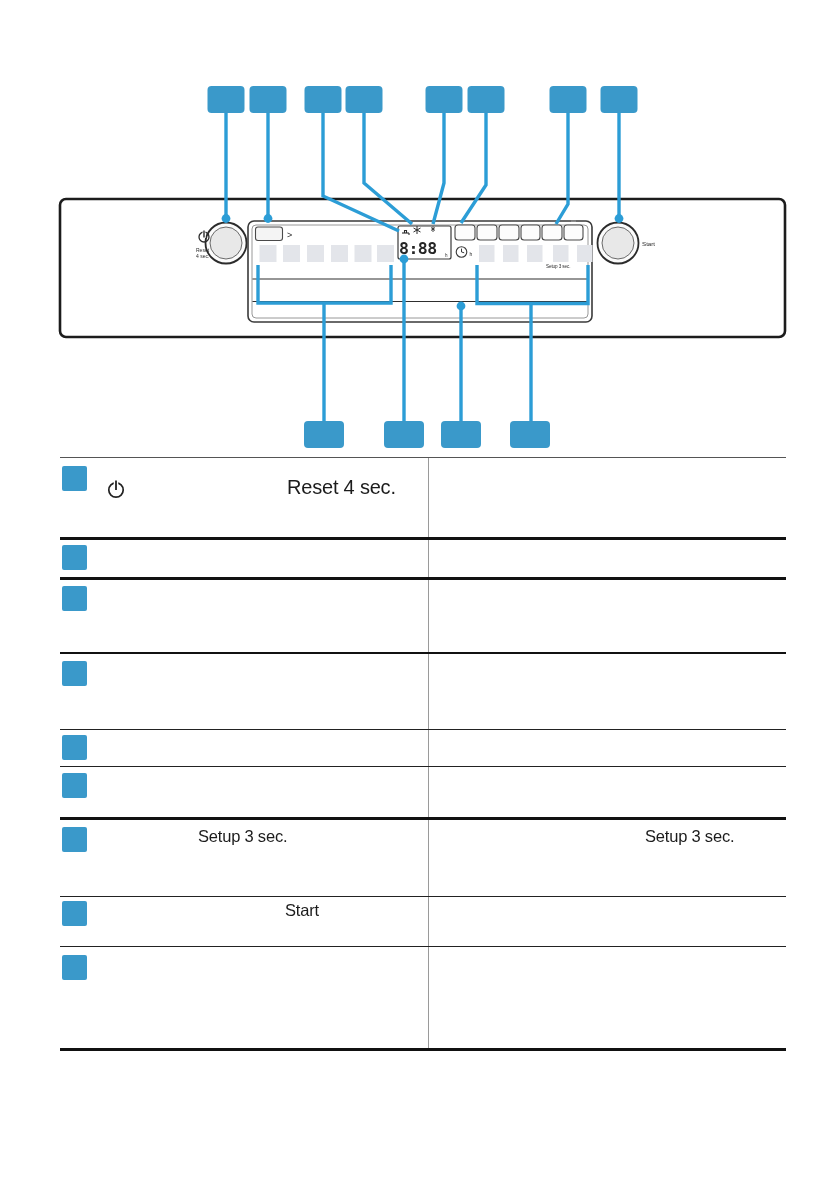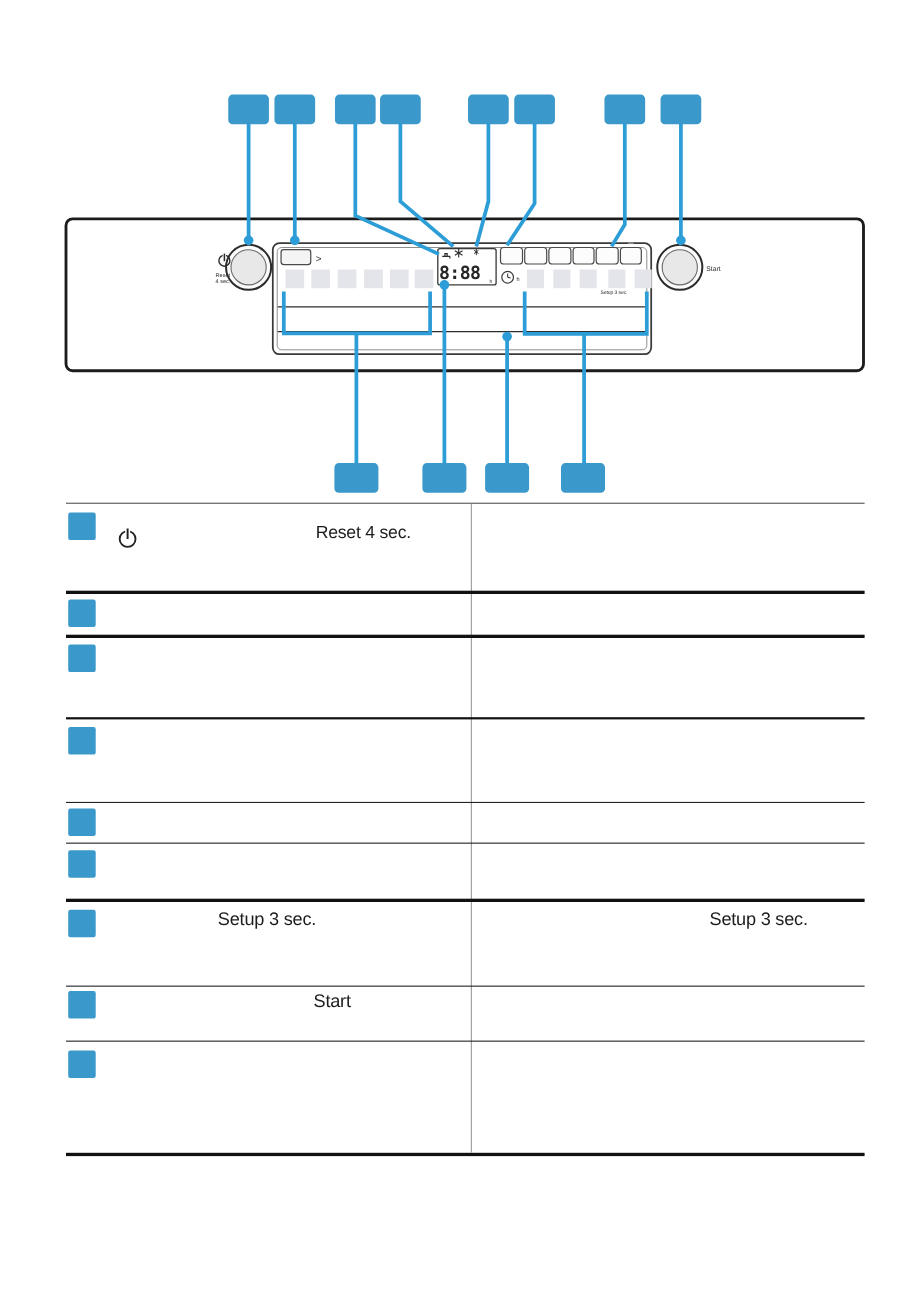--- a/index.html
+++ b/index.html
@@ -8,21 +8,21 @@
   #diagram-svg{position:absolute;left:0;top:0;}
   
   #info-table{position:absolute;left:60px;top:457px;width:726px;border-top:1px solid #555;
               border-bottom:3px solid #111;}
   .trow{position:relative;width:100%;}
   .trow.b3{border-top:3px solid #111;}
   .trow.b25{border-top:2.5px solid #111;}
   .trow.b15{border-top:1.5px solid #222;}
   .callout-sq{position:absolute;left:2px;width:25px;height:25px;border-radius:2px;background:#3A99CA;}
   .cell-text{position:absolute;white-space:nowrap;letter-spacing:-0.2px;color:#1c1c1c;}
-  .t-big{font-size:16px;}
+  .t-big{font-size:20px;}
   .t-med{font-size:16.5px;}
   #col-divider{position:absolute;left:368px;top:0;bottom:0;width:1px;background:#9a9a9a;}
   .picon{position:absolute;}
 </style>
 </head>
 <body>
 
 <div id="page">
 
   <svg id="diagram-svg" width="839" height="457" viewBox="0 0 839 457">

